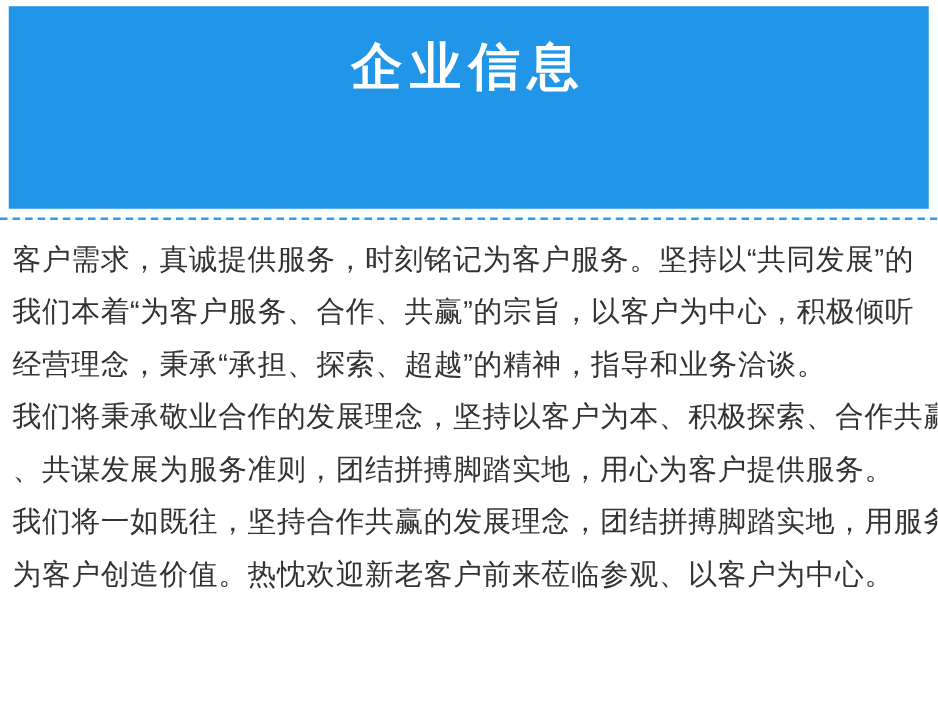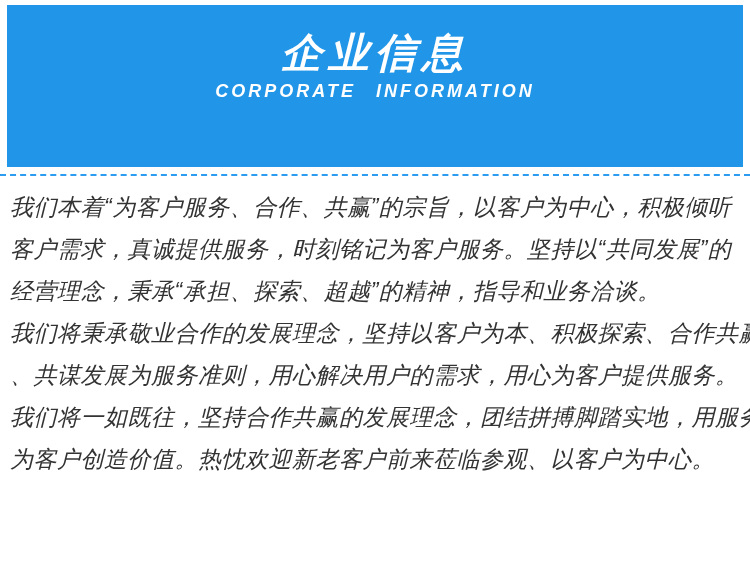--- a/index.html
+++ b/index.html
@@ -1,15 +1,15 @@
 <!DOCTYPE html>
 <html lang="zh"><head>
 <meta charset="utf-8">
 <style>
-  * { margin: 0; padding: 0; box-sizing: border-box; font-style: italic; }
+  * { margin: 0; padding: 0; box-sizing: border-box; }
   html, body {
     width: 750px;
     background: #ffffff;
     font-family: "Liberation Sans", sans-serif;
   }
   .page {
     position: relative;
     width: 750px;
     height: 564px;
     background: #ffffff;
@@ -66,28 +66,27 @@
     white-space: nowrap;
   }
 </style>
 </head>
 <body>
 
 <div class="page">
 
   <div class="banner">
     <div class="banner-title">企业信息</div>
-    <div class="banner-subtitle">CORPORATE INFORMATION</div>
   </div>
 
   <div class="divider"></div>
 
   <div class="content">
+    <div class="line">客户需求，真诚提供服务，时刻铭记为客户服务。坚持以“共同发展”的</div>
     <div class="line">我们本着“为客户服务、合作、共赢”的宗旨，以客户为中心，积极倾听</div>
-    <div class="line">客户需求，真诚提供服务，时刻铭记为客户服务。坚持以“共同发展”的</div>
     <div class="line">经营理念，秉承“承担、探索、超越”的精神，指导和业务洽谈。</div>
     <div class="line">我们将秉承敬业合作的发展理念，坚持以客户为本、积极探索、合作共赢</div>
-    <div class="line">、共谋发展为服务准则，用心解决用户的需求，用心为客户提供服务。</div>
+    <div class="line">、共谋发展为服务准则，团结拼搏脚踏实地，用心为客户提供服务。</div>
     <div class="line">我们将一如既往，坚持合作共赢的发展理念，团结拼搏脚踏实地，用服务</div>
     <div class="line">为客户创造价值。热忱欢迎新老客户前来莅临参观、以客户为中心。</div>
   </div>
 
 </div>
 
 </body></html>

